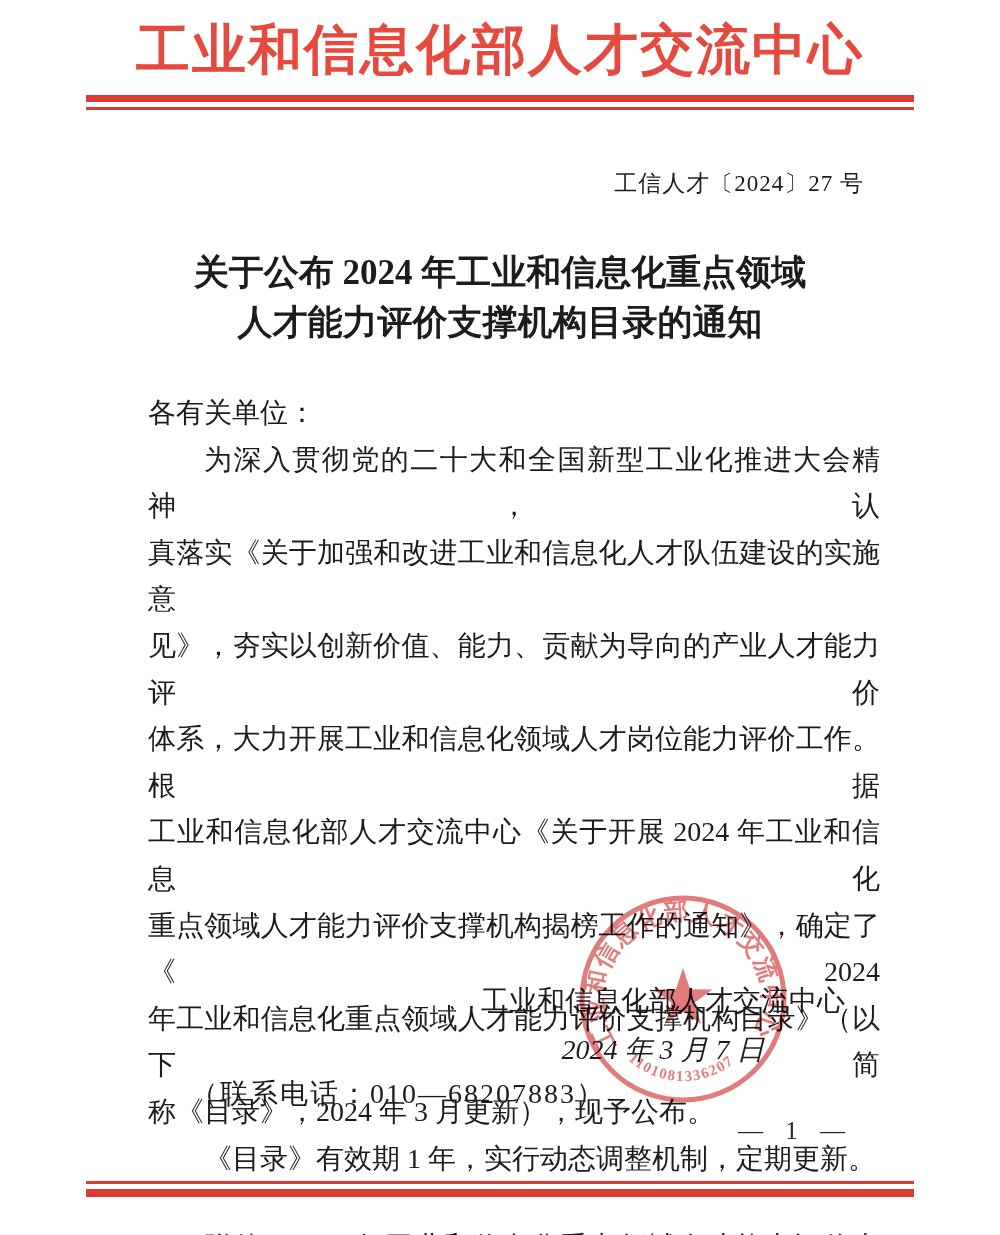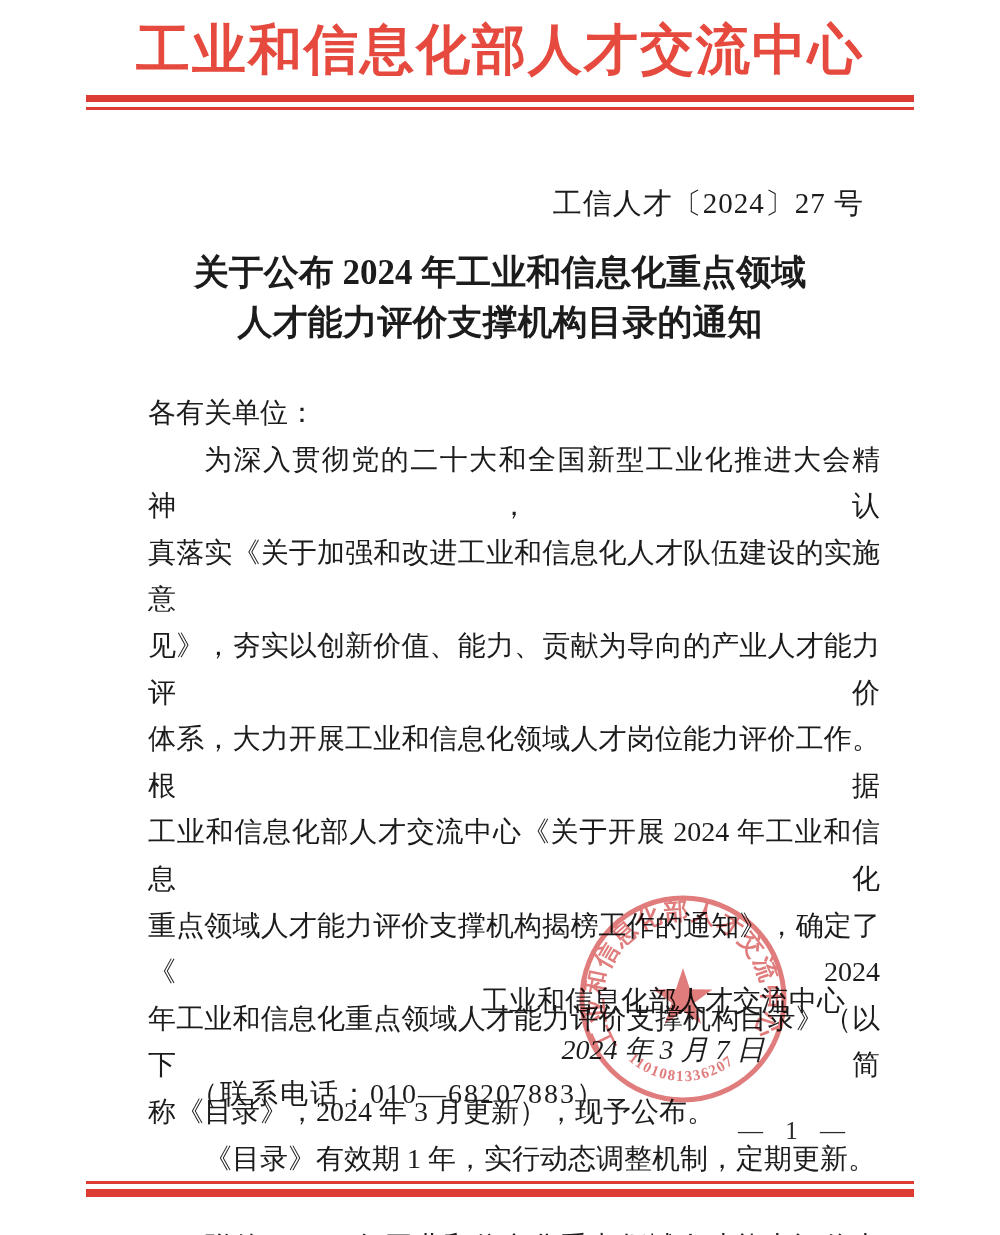--- a/index.html
+++ b/index.html
@@ -15,22 +15,22 @@
     text-align:center; font-size:54px; font-weight:bold;
     letter-spacing:2px; color:var(--banner-red); white-space:nowrap;
   }
   .rule { position:absolute; left:86px; width:828px; }
   .rule-thick-top  { top:95px;  height:7px; background:var(--rule-red); }
   .rule-thin-top   { top:107px; height:3px; background:var(--rule-red); }
   .rule-thin-bot   { top:1181px; height:3px; background:var(--rule-red); }
   .rule-thick-bot  { top:1189px; height:8px; background:var(--rule-red); }
   
   .doc-number {
-    position:absolute; top:184px; right:136px;
-    font-size:29px; letter-spacing:1px; white-space:nowrap;
+    position:absolute; top:168px; right:136px;
+    font-size:23px; letter-spacing:1px; white-space:nowrap;
   }
   
   .doc-title {
     position:absolute; top:248px; left:0; width:1000px;
     text-align:center; font-weight:bold; font-size:35px; line-height:50px;
   }
   
   .body-block { position:absolute; top:390px; left:148px; width:732px;
     font-size:28px; line-height:46.6px; }
   .bline { width:732px; white-space:nowrap; }

